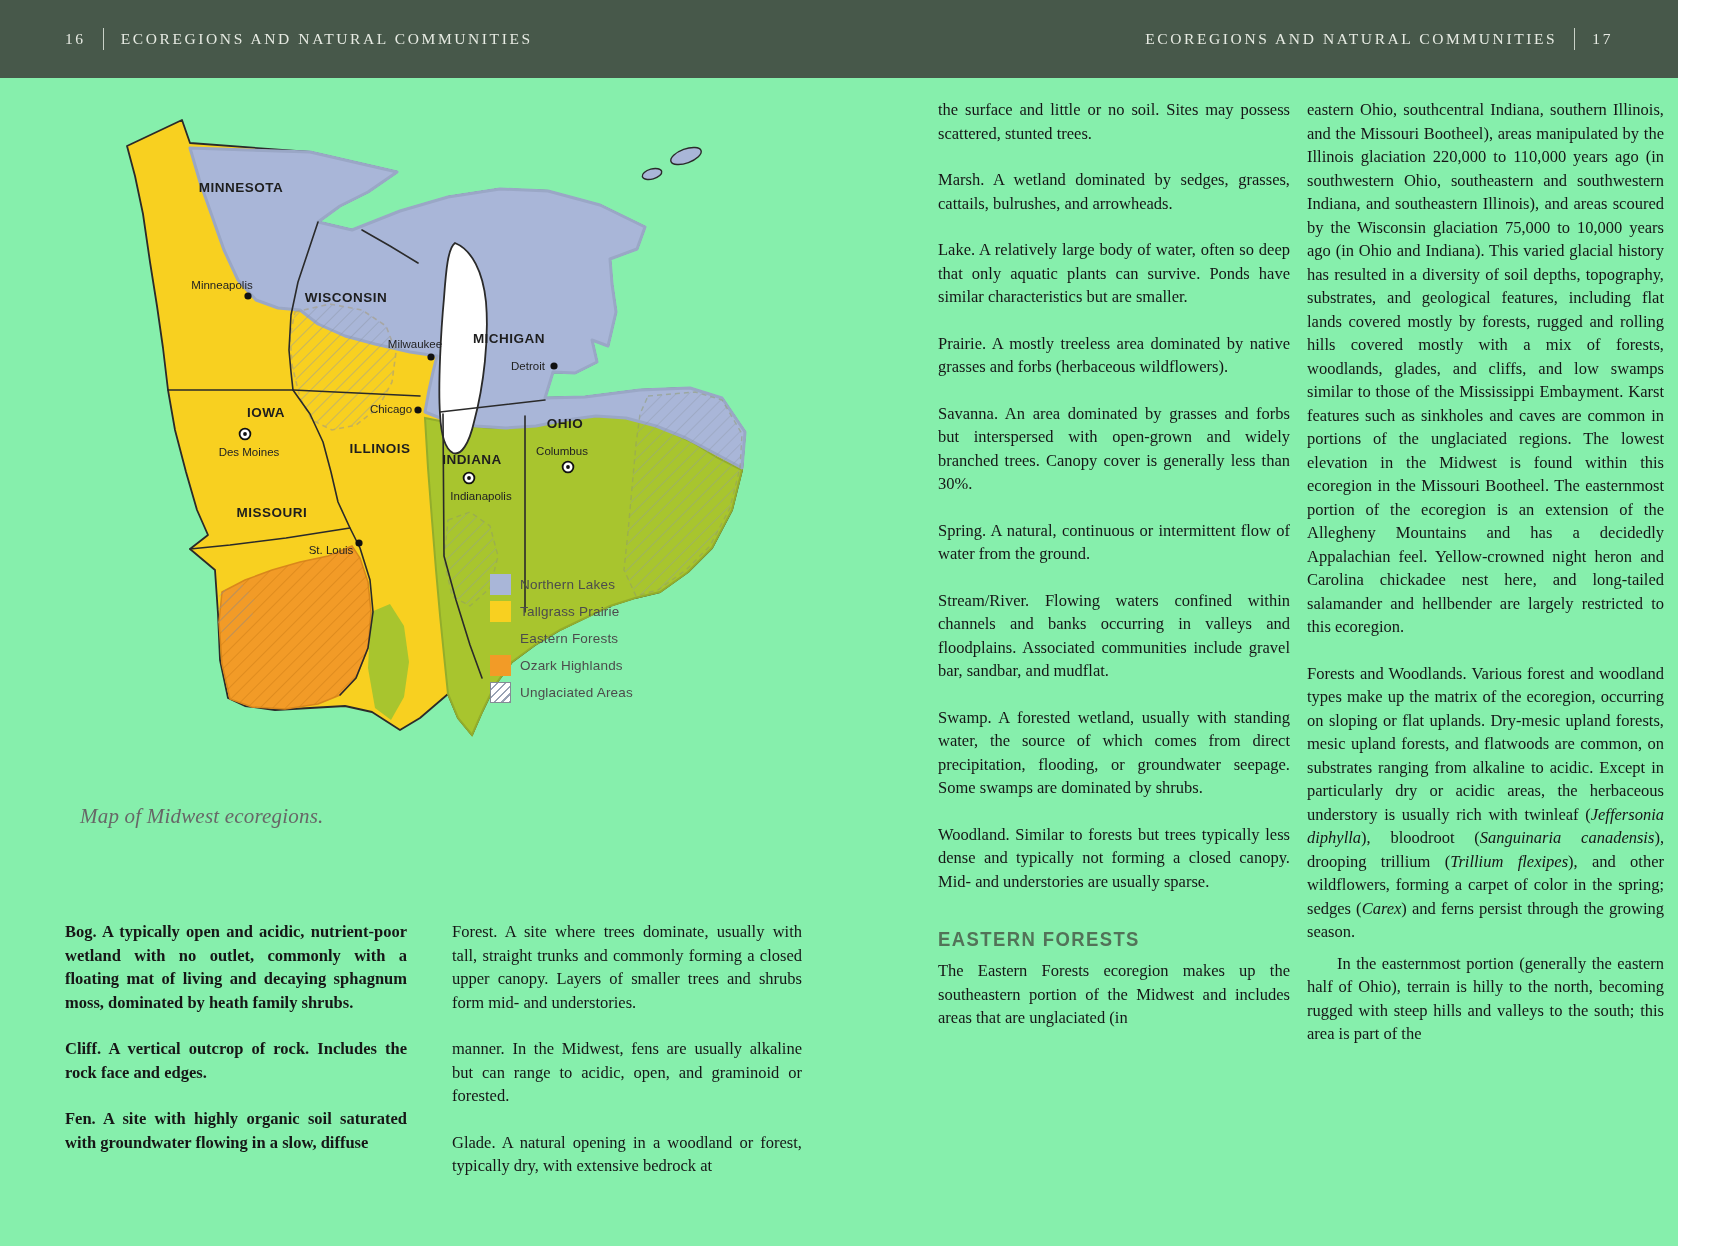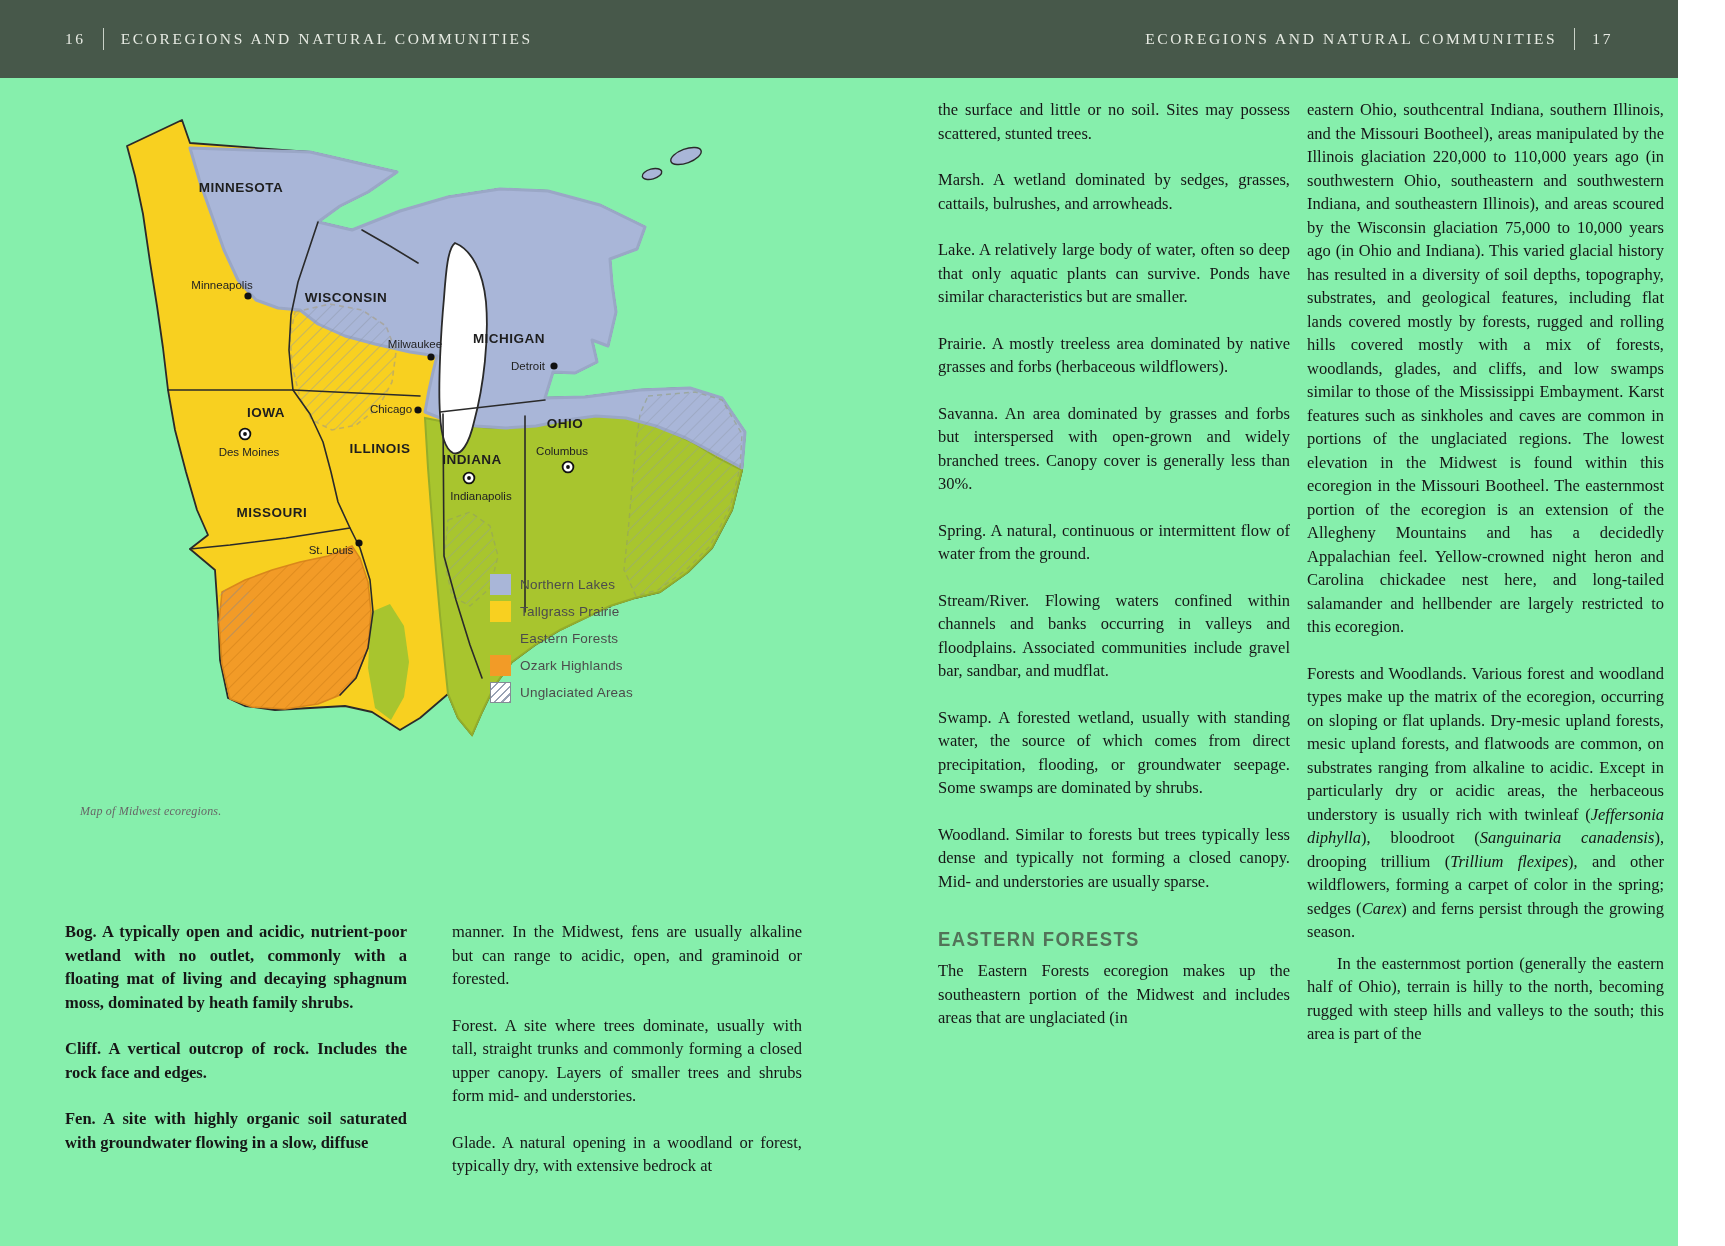--- a/index.html
+++ b/index.html
@@ -22,21 +22,21 @@
   .legend-row{display:flex;align-items:center;margin-bottom:6px;height:21px;}
   .swatch{width:21px;height:21px;margin-right:9px;flex:0 0 21px;box-sizing:border-box;}
   .sw-0{background:#a9b6d8;}
   .sw-1{background:#f8d020;}
   .sw-2{background:#a8c52e;}
   .sw-3{background:#f29b27;}
   .sw-4{background:repeating-linear-gradient(135deg,#ffffff 0 4px,#98a2b4 4px 5.5px);
         border:1px solid #858b95;}
   .legend-label{font-size:13.5px;color:#4c4c4c;letter-spacing:.2px;}
 
-  .caption{position:absolute;left:80px;top:804px;font-style:italic;font-size:12px;
+  .caption{position:absolute;left:80px;top:804px;font-style:italic;font-size:21px;
            color:#676767;letter-spacing:.2px;}
 
   
   .col{position:absolute;font-size:16.5px;line-height:23.5px;color:#161616;}
   .col-l1{left:65px; top:920px; width:342px;font-weight:bold;}
   .col-l2{left:452px;top:920px; width:350px;}
   .col-r1{left:938px;top:98px;  width:352px;}
   .col-r2{left:1307px;top:98px; width:357px;}
   .para{margin:0;text-align:justify;}
   .para + .para{margin-top:23px;}
@@ -202,22 +202,22 @@
   </div>
 
   <div class="caption">Map of Midwest ecoregions.</div>
 
   <div class="col col-l1">
       <p class="para"><span>Bog. A typically open and acidic, nutrient-poor wetland with no outlet, commonly with a floating mat of living and decaying sphagnum moss, dominated by heath family shrubs.</span></p>
       <p class="para"><span>Cliff. A vertical outcrop of rock. Includes the rock face and edges.</span></p>
       <p class="para"><span>Fen. A site with highly organic soil saturated with groundwater flowing in a slow, diffuse</span></p>
     </div>
   <div class="col col-l2">
+      <p class="para"><span>Forest. A site where trees dominate, usually with tall, straight trunks and commonly forming a closed upper canopy. Layers of smaller trees and shrubs form mid- and understories.</span></p>
       <p class="para"><span>manner. In the Midwest, fens are usually alkaline but can range to acidic, open, and graminoid or forested.</span></p>
-      <p class="para"><span>Forest. A site where trees dominate, usually with tall, straight trunks and commonly forming a closed upper canopy. Layers of smaller trees and shrubs form mid- and understories.</span></p>
       <p class="para"><span>Glade. A natural opening in a woodland or forest, typically dry, with extensive bedrock at</span></p>
     </div>
   <div class="col col-r1">
       <p class="para"><span>the surface and little or no soil. Sites may possess scattered, stunted trees.</span></p>
       <p class="para"><span>Marsh. A wetland dominated by sedges, grasses, cattails, bulrushes, and arrowheads.</span></p>
       <p class="para"><span>Lake. A relatively large body of water, often so deep that only aquatic plants can survive. Ponds have similar characteristics but are smaller.</span></p>
       <p class="para"><span>Prairie. A mostly treeless area dominated by native grasses and forbs (herbaceous wildflowers).</span></p>
       <p class="para"><span>Savanna. An area dominated by grasses and forbs but interspersed with open-grown and widely branched trees. Canopy cover is generally less than 30%.</span></p>
       <p class="para"><span>Spring. A natural, continuous or intermittent flow of water from the ground.</span></p>
       <p class="para"><span>Stream/River. Flowing waters confined within channels and banks occurring in valleys and floodplains. Associated communities include gravel bar, sandbar, and mudflat.</span></p>

